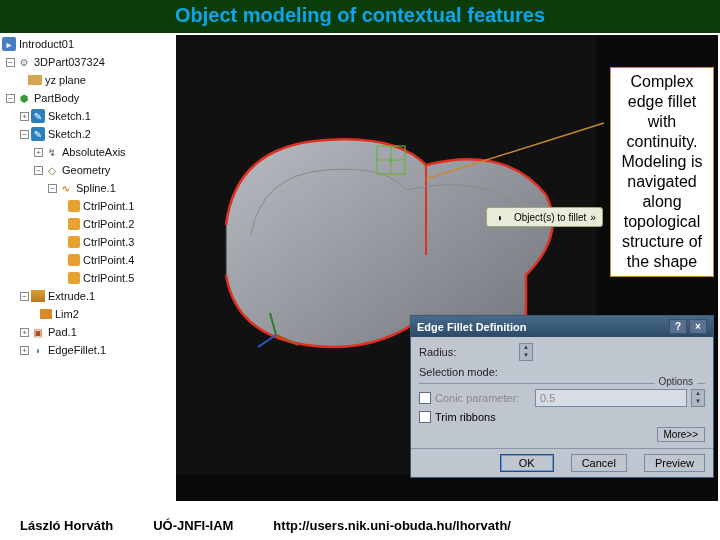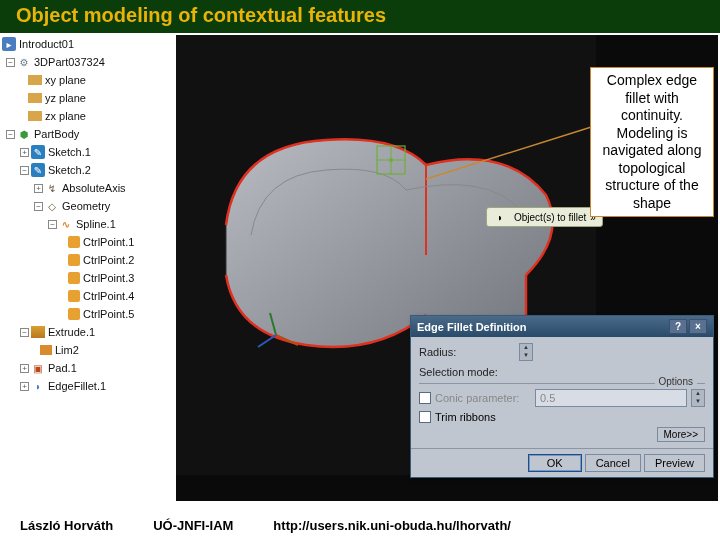--- a/index.html
+++ b/index.html
@@ -1,17 +1,17 @@
 <!DOCTYPE html>
 <html><head>
 <meta charset="utf-8">
 <style>
   * { box-sizing: border-box; margin: 0; padding: 0; font-family: Arial, sans-serif; }
   body { width: 720px; height: 540px; background: #fff; overflow: hidden; position: relative; }
-  .titlebar { background: #0b3d0b; color: #eab308; font-size: 20px; font-weight: bold; padding: 4px 16px 6px; }
+  .titlebar { background: #0b3d0b; color: #0ea5e9; font-size: 20px; font-weight: bold; padding: 4px 8px 6px; text-align: center; }
   .main { position: relative; height: 470px; background: #fff; }
   .tree { position: absolute; left: 2px; top: 2px; width: 172px; height: 466px; font-size: 11px; color: #111; }
   .tree-row { display: flex; align-items: center; height: 18px; white-space: nowrap; }
   .ico { width: 14px; height: 14px; margin-right: 3px; display: inline-flex; align-items: center; justify-content: center; font-size: 10px; }
   .plus { width: 9px; height: 9px; border: 1px solid #888; font-size: 8px; line-height: 7px; text-align: center; margin-right: 2px; color: #555; }
   .ind { display: inline-block; }
   .ico-part { background: #4a7dbf; color: #fff; border-radius: 2px; }
   .ico-gear { color: #6a7a8a; }
   .ico-plane { background: #d9a54a; width: 14px; height: 10px; }
   .ico-body { color: #3a9a3a; }
@@ -22,39 +22,39 @@
   .ico-pt { background: #e8a030; width: 12px; height: 12px; border-radius: 2px; }
   .ico-ext { background: linear-gradient(#d9a030,#b87820); width: 14px; height: 12px; }
   .ico-lim { background: #d98a2a; width: 12px; height: 10px; }
   .ico-pad { color: #b84a1a; }
   .ico-fillet { color: #4a7dbf; }
   .tree-label { }
   .viewport { position: absolute; left: 176px; top: 2px; right: 2px; height: 466px; background: #0a0a0a; }
   .viewport-inner { position: absolute; left: 0; top: 0; width: 420px; height: 440px; background: #111; }
   .part-shape { position: absolute; left: 20px; top: 70px; width: 380px; height: 320px; }
   .tooltip-obj { position: absolute; left: 310px; top: 172px; background: #e8ecd8; border: 1px solid #9aa780; border-radius: 3px; padding: 2px 6px; font-size: 10px; display: flex; align-items: center; gap: 4px; }
-  .annot { position: absolute; right: 4px; top: 32px; width: 124px; background: #fff; border: 1px solid #c88830; padding: 4px 3px; font-size: 14px; text-align: center; line-height: 1.25; }
+  .annot { position: absolute; right: 4px; top: 32px; width: 104px; background: #fff; border: 1px solid #c88830; padding: 4px 3px; font-size: 16px; text-align: center; line-height: 1.25; }
   .annot-line { position: absolute; right: 112px; top: 86px; width: 180px; height: 60px; pointer-events: none; }
   .dialog { position: absolute; right: 4px; top: 280px; width: 304px; background: #c0c6cf; border: 1px solid #3a5a7a; box-shadow: 2px 2px 4px rgba(0,0,0,.4); font-size: 11px; }
   .dlg-title { background: linear-gradient(#4a6a8a,#2a4a6a); color: #fff; padding: 3px 6px; display: flex; align-items: center; justify-content: space-between; font-size: 11px; font-weight: bold; }
   .dlg-title-btns { display: flex; gap: 2px; }
   .dlg-tbtn { width: 18px; height: 15px; background: #5a7090; color: #fff; display: flex; align-items: center; justify-content: center; font-size: 10px; border: 1px solid #3a5070; }
   .dlg-body { padding: 6px 8px 2px; background: #c0c6cf; }
   .dlg-row { display: flex; align-items: center; margin-bottom: 5px; gap: 0; }
   .dlg-lbl { width: 100px; color: #222; }
   .dlg-input { flex: 1; height: 18px; background: #fff; border: 1px solid #7a8aa0; padding: 1px 4px; font-size: 11px; }
   .dlg-spin { width: 14px; height: 18px; background: #b0b8c4; border: 1px solid #7a8aa0; display: flex; flex-direction: column; }
   .dlg-spin div { flex: 1; font-size: 6px; text-align: center; line-height: 7px; color: #333; }
   .dlg-sep { border-top: 1px solid #8a95a5; margin: 3px 0 5px; position: relative; }
   .dlg-sep span { position: absolute; top: -8px; right: 8px; background: #c0c6cf; padding: 0 4px; font-size: 10px; color: #333; }
   .dlg-chk { display: flex; align-items: center; gap: 4px; margin-bottom: 4px; }
   .chk { width: 12px; height: 12px; background: #fff; border: 1px solid #5a6a80; }
   .dlg-more { text-align: right; margin: 2px 0 4px; }
   .btn-more { background: #c0c6cf; border: 1px solid #7a8aa0; padding: 1px 6px; font-size: 10px; }
-  .dlg-foot { border-top: 1px solid #8a95a5; padding: 5px 8px; display: flex; justify-content: flex-end; gap: 3px; background: #c0c6cf; }
+  .dlg-foot { border-top: 1px solid #8a95a5; padding: 5px 8px; display: flex; justify-content: flex-end; gap: 17px; background: #c0c6cf; }
   .btn { background: #c0c6cf; border: 1px solid #7a8aa0; padding: 2px 10px; font-size: 11px; min-width: 54px; text-align: center; }
   .btn.ok { border: 1px solid #2a4a7a; box-shadow: inset 0 0 0 1px #6a9ada; }
   .footer { position: absolute; bottom: 0; left: 0; right: 0; height: 30px; background: #fff; display: flex; align-items: center; font-size: 13px; font-weight: bold; padding: 0 20px; gap: 40px; }
   .disabled-lbl { color: #888; }
 </style>
 </head>
 <body>
 
 <div class="titlebar">Object modeling of contextual features</div>
 
@@ -67,31 +67,21 @@
       </div>
     <div class="tree-row">
         <span class="ind" style="width:4px"></span>
         <span class="plus">−</span>
         <span class="ico ico-gear">⚙</span>
         <span class="tree-label">3DPart037324</span>
       </div>
     <div class="tree-row">
         <span class="ind" style="width:26px"></span>
         <span class="ico ico-plane"></span>
-        <span class="tree-label">xy plane</span>
-      </div>
-    <div class="tree-row">
-        <span class="ind" style="width:26px"></span>
-        <span class="ico ico-plane"></span>
         <span class="tree-label">yz plane</span>
-      </div>
-    <div class="tree-row">
-        <span class="ind" style="width:26px"></span>
-        <span class="ico ico-plane"></span>
-        <span class="tree-label">zx plane</span>
       </div>
     <div class="tree-row">
         <span class="ind" style="width:4px"></span>
         <span class="plus">−</span>
         <span class="ico ico-body">⬢</span>
         <span class="tree-label">PartBody</span>
       </div>
     <div class="tree-row">
         <span class="ind" style="width:18px"></span>
         <span class="plus">+</span>

